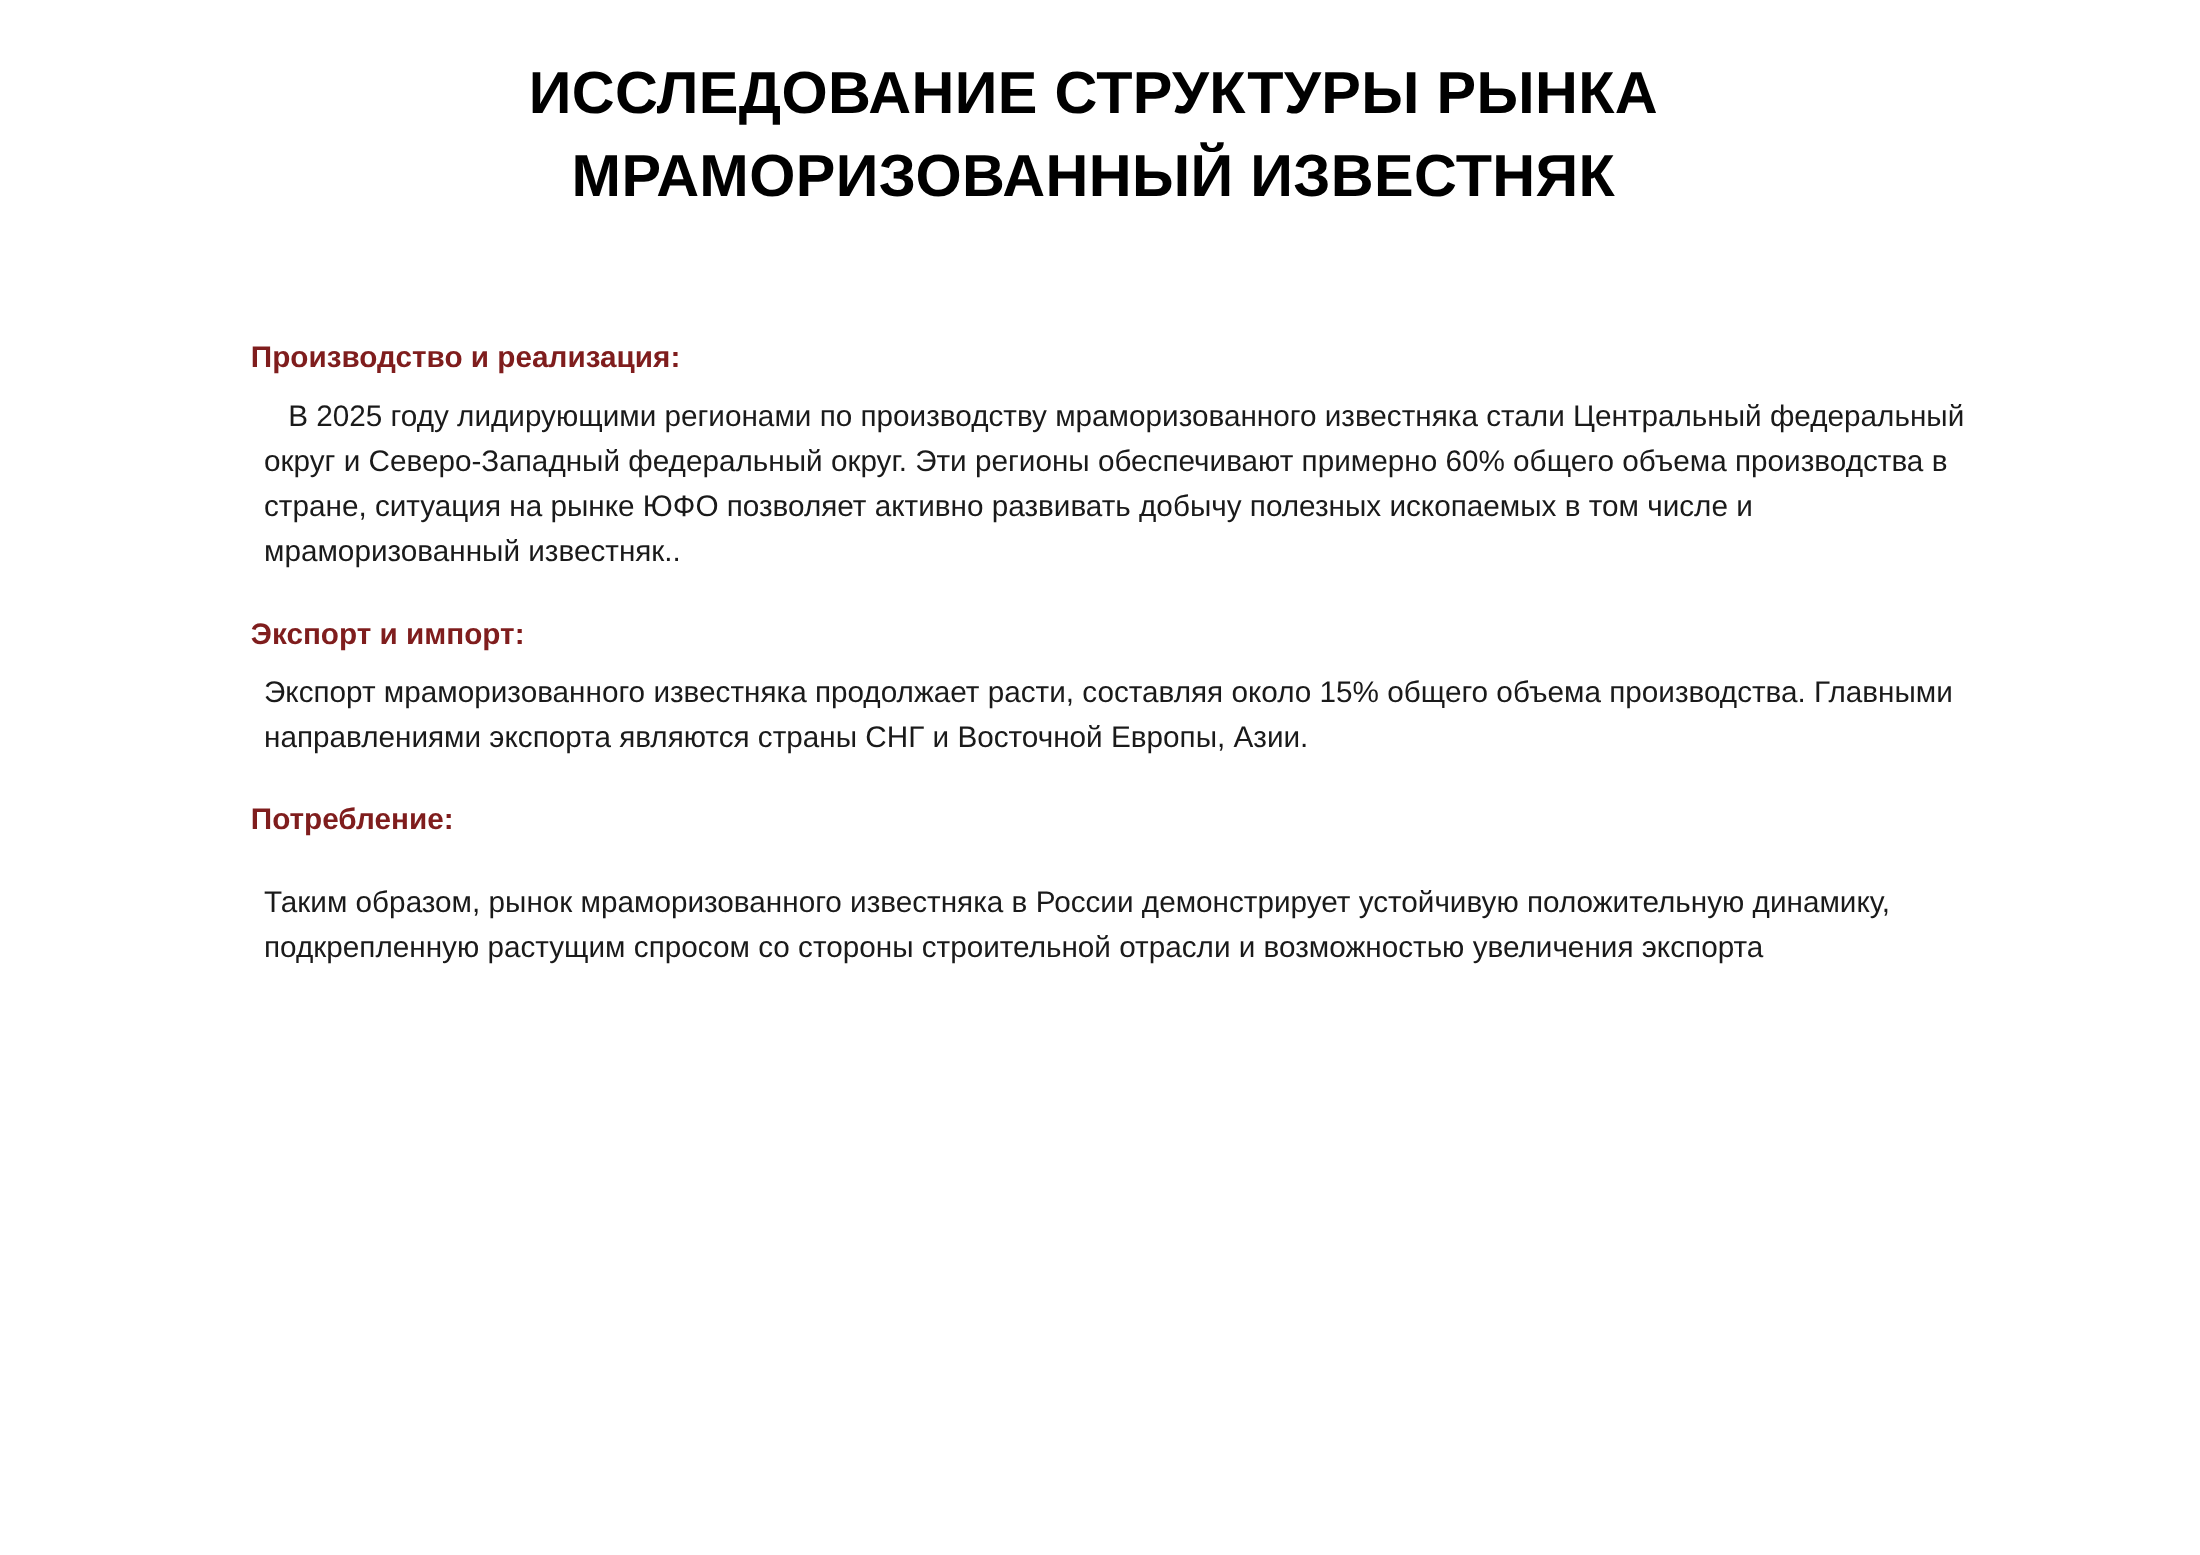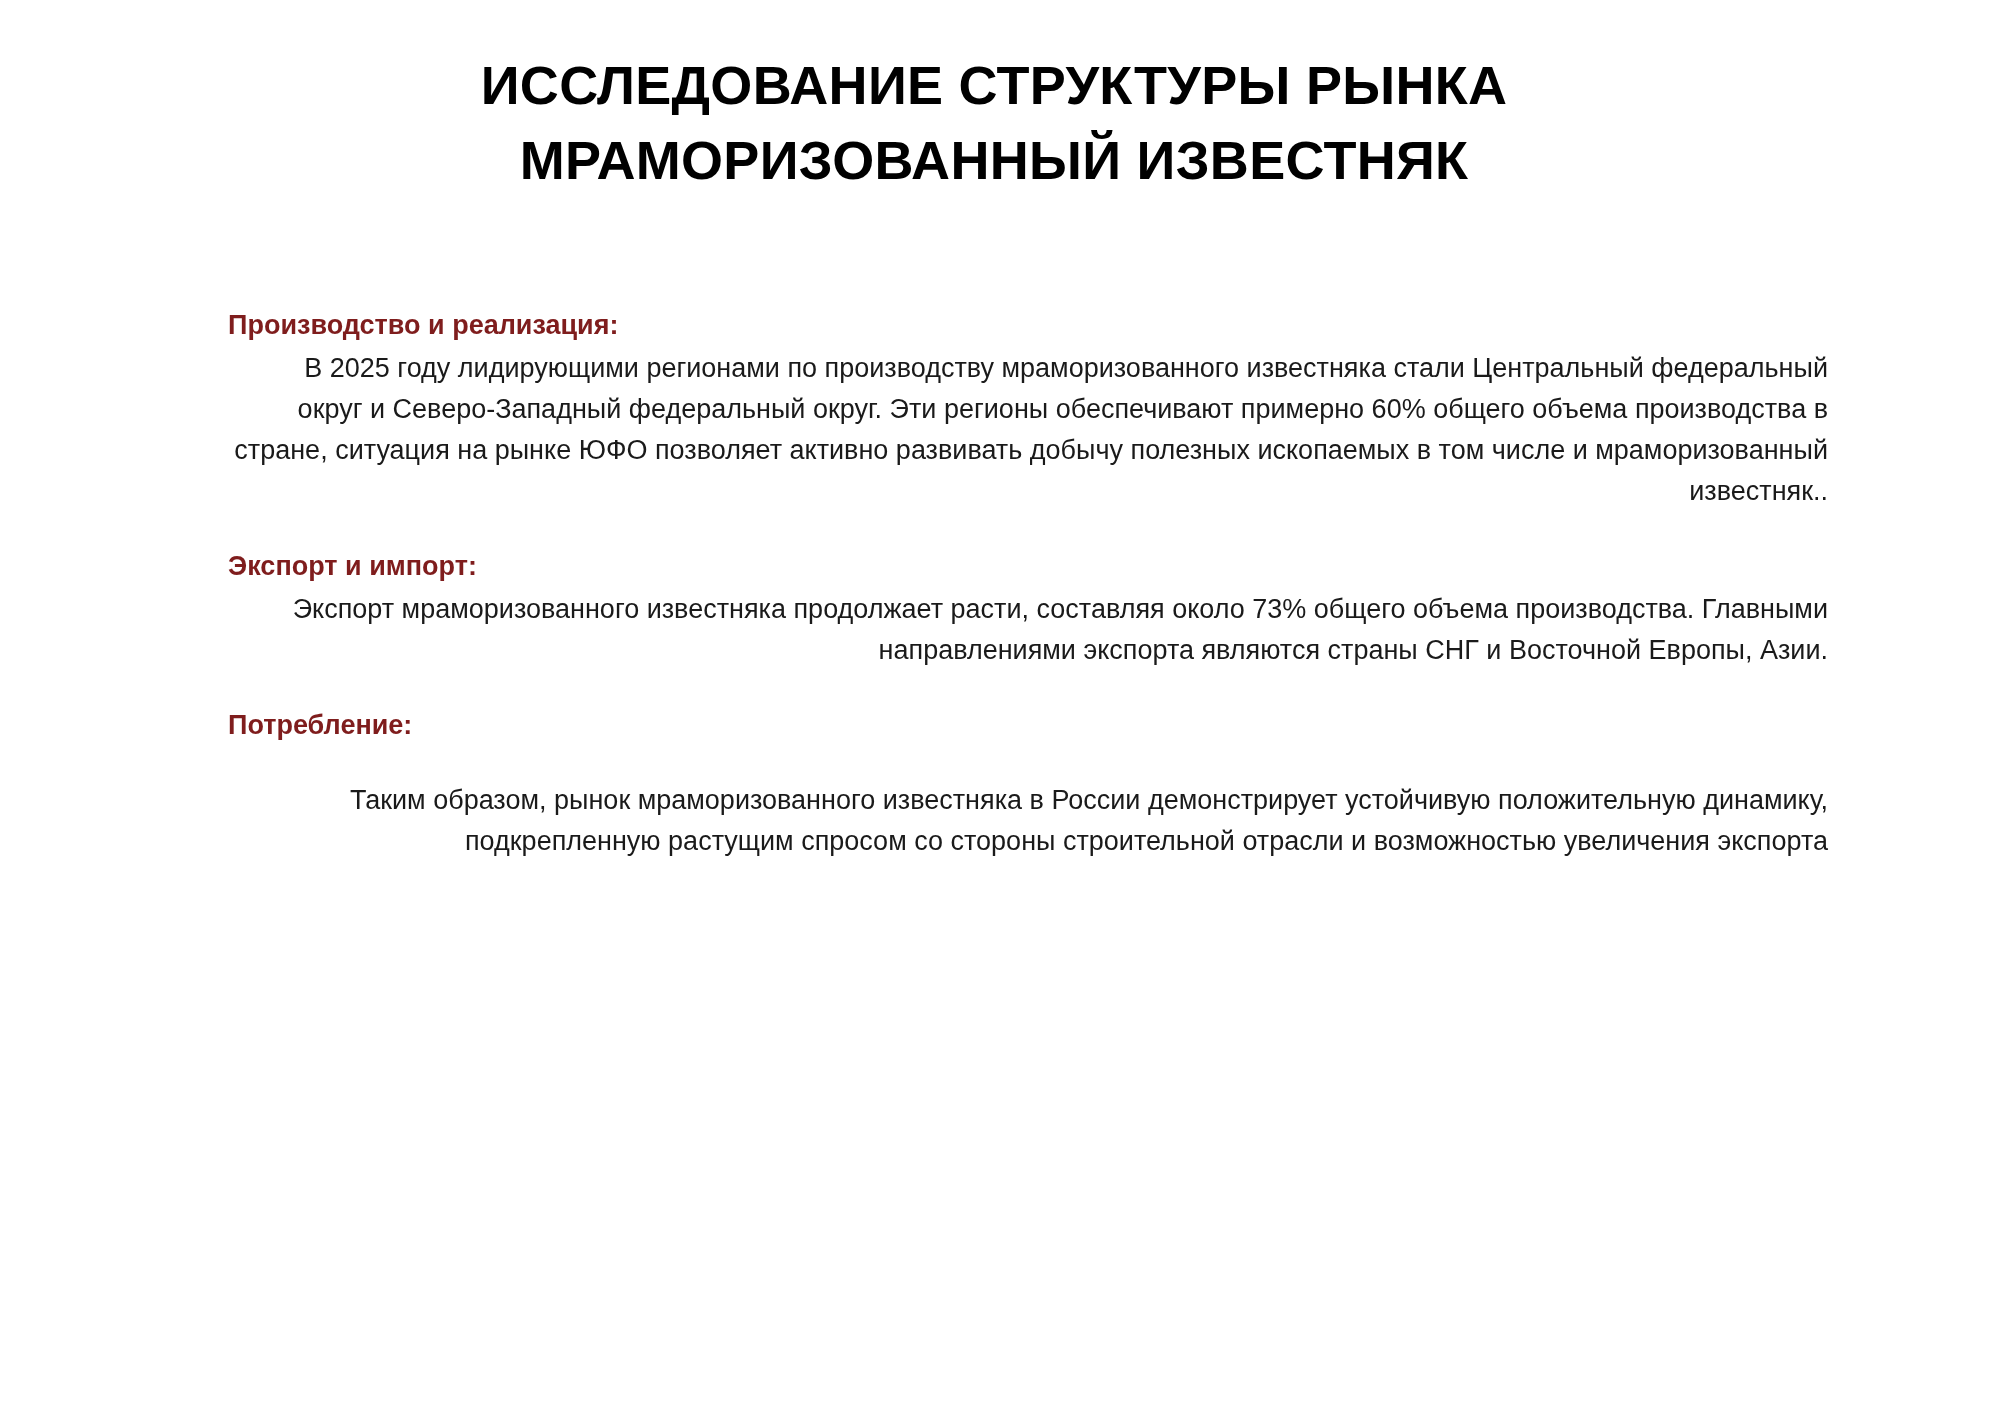--- a/index.html
+++ b/index.html
@@ -59,22 +59,21 @@
   }
 
   .section-body {
     font-size: 27px;
     line-height: 1.52;
     color: #1a1a1a;
     text-align: left;
   }
 
   .para {
-    margin: 0;
-    text-align: right;
+    margin: 12px;
   }
   .para + .para {
     margin-top: 0;
   }
 
   .indent-first {
     text-indent: 22px;
   }
 
   
@@ -98,21 +97,21 @@
     <div class="section section-production">
       <div class="section-heading">Производство и реализация:</div>
       <div class="section-body">
         <p class="para indent-first">В 2025 году лидирующими регионами по производству мраморизованного известняка стали Центральный федеральный округ и Северо-Западный федеральный округ. Эти регионы обеспечивают примерно 60% общего объема производства в стране, ситуация на рынке ЮФО позволяет активно развивать добычу полезных ископаемых в том числе и мраморизованный известняк..</p>
       </div>
     </div>
 
     <div class="section section-export">
       <div class="section-heading">Экспорт и импорт:</div>
       <div class="section-body">
-        <p class="para">Экспорт мраморизованного известняка продолжает расти, составляя около 73% общего объема производства. Главными направлениями экспорта являются страны СНГ и Восточной Европы, Азии.</p>
+        <p class="para">Экспорт мраморизованного известняка продолжает расти, составляя около 15% общего объема производства. Главными направлениями экспорта являются страны СНГ и Восточной Европы, Азии.</p>
       </div>
     </div>
 
     <div class="section section-consumption">
       <div class="section-heading">Потребление:</div>
     </div>
 
     <div class="section section-channels">
       <div class="section-body">
         <p class="para">Таким образом, рынок мраморизованного известняка в России демонстрирует устойчивую положительную динамику, подкрепленную растущим спросом со стороны строительной отрасли и возможностью увеличения экспорта</p>

